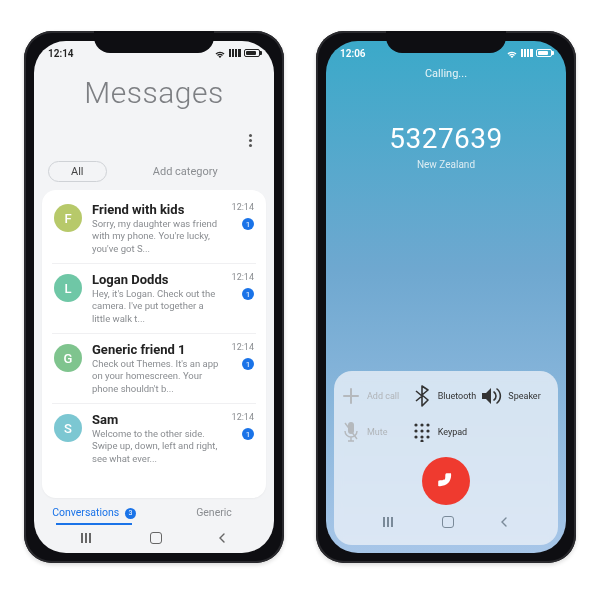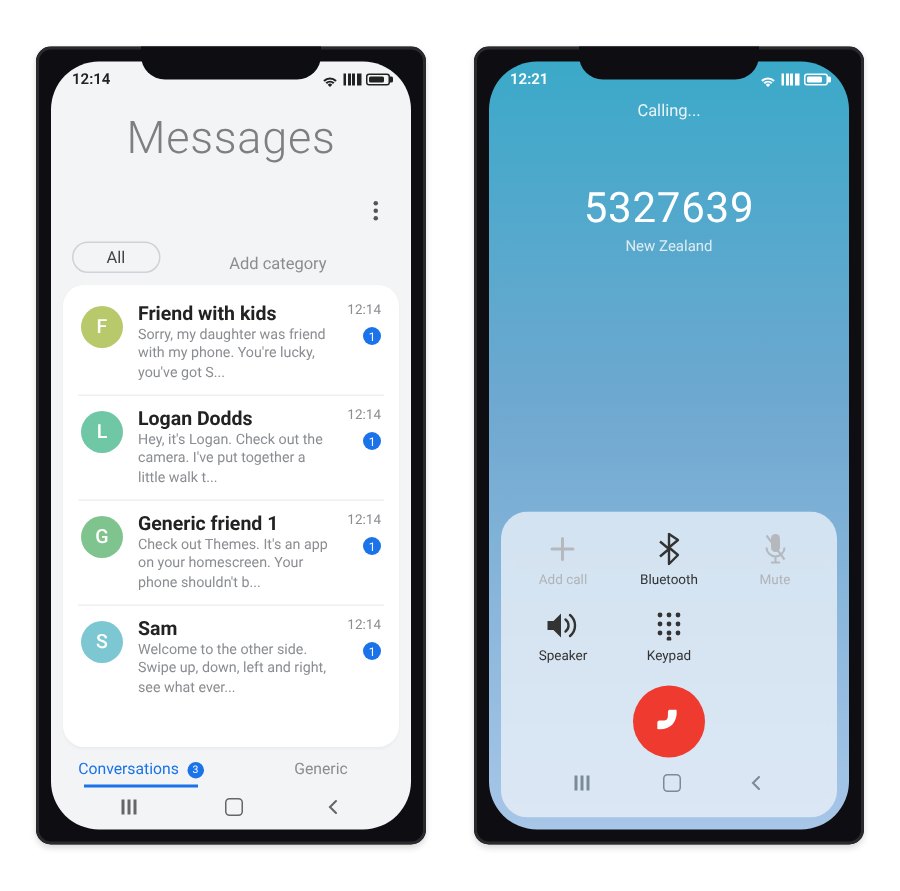--- a/index.html
+++ b/index.html
@@ -6,36 +6,36 @@
     --phone-w:260px;
     --phone-h:532px;
     --bezel:#0e0e12;
     --screen-bg:#f3f4f6;
     --accent-blue:#1a73e8;
     --muted:#8b8f94;
     --badge:#1a73e8;
   }
   *{box-sizing:border-box;font-family:-apple-system,BlinkMacSystemFont,"Segoe UI",Roboto,Helvetica,Arial,sans-serif;-webkit-font-smoothing:antialiased;}
   body{margin:0;background:#fff;display:flex;align-items:center;justify-content:center;gap:32px;height:594px;width:600px;}
-  .phone{width:var(--phone-w);height:var(--phone-h);border-radius:10px;background:var(--bezel);padding:10px;position:relative;box-shadow:0 2px 4px rgba(0,0,0,.15),inset 0 0 0 2px #2a2a2e;}
+  .phone{width:var(--phone-w);height:var(--phone-h);border-radius:28px;background:var(--bezel);padding:10px;position:relative;box-shadow:0 2px 4px rgba(0,0,0,.15),inset 0 0 0 2px #2a2a2e;}
   .screen{width:100%;height:100%;border-radius:32px;overflow:hidden;position:relative;background:var(--screen-bg);}
   .notch{position:absolute;top:0;left:50%;transform:translateX(-50%);width:120px;height:22px;background:var(--bezel);border-radius:0 0 16px 16px;z-index:10;}
   .statusbar{position:absolute;top:0;left:0;right:0;height:24px;display:flex;justify-content:space-between;align-items:center;padding:0 14px;font-size:10px;font-weight:600;z-index:5;}
   .statusbar .right{display:flex;align-items:center;gap:3px;}
   .signal-icon,.wifi-icon,.batt-icon{display:inline-block;}
   .signal-icon{width:12px;height:8px;background:linear-gradient(to right,currentColor 2px,transparent 2px,transparent 3px,currentColor 3px,currentColor 5px,transparent 5px,transparent 6px,currentColor 6px,currentColor 8px,transparent 8px,transparent 9px,currentColor 9px);}
   .batt-icon{width:16px;height:8px;border:1px solid currentColor;border-radius:2px;position:relative;}
   .batt-icon::after{content:"";position:absolute;right:-3px;top:1px;width:2px;height:4px;background:currentColor;border-radius:0 1px 1px 0;}
   .batt-icon::before{content:"";position:absolute;left:1px;top:1px;bottom:1px;width:70%;background:currentColor;border-radius:1px;}
 
   
   .msg-screen{display:flex;flex-direction:column;height:100%;}
   .msg-header{padding:34px 0 24px;text-align:center;}
   .msg-title{font-size:30px;font-weight:300;color:#7d7f83;letter-spacing:.5px;}
-  .tabsrow{display:flex;align-items:flex-end;padding:0 14px 8px;gap:4px;}
+  .tabsrow{display:flex;align-items:center;padding:0 14px 8px;gap:4px;}
   .pill{border:1px solid #cfd2d6;border-radius:14px;padding:3px 22px;font-size:11px;color:#444;}
   .addcat{flex:1;text-align:center;font-size:11px;color:#8a8d91;}
   .more-icon{width:20px;display:flex;flex-direction:column;align-items:center;gap:2px;padding-bottom:14px;margin-left:auto;margin-right:14px;}
   .more-icon span{width:3px;height:3px;border-radius:50%;background:#555;}
   .convo-card{background:#fff;border-radius:14px;margin:0 8px;padding:4px 10px;flex:1;overflow:hidden;box-shadow:0 1px 2px rgba(0,0,0,.04);}
   .convo{display:flex;gap:10px;padding:8px 2px;border-bottom:1px solid #f0f0f2;}
   .convo:last-child{border-bottom:none;}
   .avatar{width:28px;height:28px;border-radius:50%;display:flex;align-items:center;justify-content:center;color:#fff;font-size:13px;font-weight:500;flex-shrink:0;margin-top:2px;}
   .convo-mid{flex:1;min-width:0;}
   .convo-name{font-size:13px;font-weight:700;color:#222;}
@@ -55,21 +55,21 @@
   .nav-back svg{width:10px;height:10px;}
 
   
   .call-screen{display:flex;flex-direction:column;height:100%;background:linear-gradient(180deg,#3ba9c9 0%,#6fa8d0 45%,#a7c6e8 100%);}
   .call-screen .statusbar{color:#fff;}
   .call-status{text-align:center;font-size:11px;color:#e8f4f7;margin-top:26px;}
   .call-number{text-align:center;color:#fff;font-size:28px;font-weight:400;margin-top:42px;letter-spacing:.5px;}
   .call-region{text-align:center;color:#dcecf2;font-size:10px;margin-top:4px;}
   .call-panel{margin-top:auto;background:rgba(230,238,246,.82);border-radius:18px;margin-left:8px;margin-right:8px;margin-bottom:8px;padding:14px 6px 10px;backdrop-filter:blur(4px);}
   .call-grid{display:grid;grid-template-columns:repeat(3,1fr);row-gap:14px;}
-  .cbtn{display:flex;flex-direction:column;align-items:center;gap:5px;}
+  .cbtn{display:flex;flex-direction:row;align-items:center;gap:5px;}
   .cbtn .ic{width:22px;height:22px;display:flex;align-items:center;justify-content:center;color:#333;}
   .cbtn.disabled .ic{color:#b5b9bd;}
   .cbtn .lbl{font-size:9px;color:#333;}
   .cbtn.disabled .lbl{color:#b0b4b8;}
   .endcall{width:48px;height:48px;border-radius:50%;background:#ef3a2f;display:flex;align-items:center;justify-content:center;margin:14px auto 4px;}
   .call-navbar{height:26px;display:flex;justify-content:space-around;align-items:center;padding:0 20px;}
   .call-navbar .nav-recent span{background:#7a8a99;}
   .call-navbar .nav-home{border-color:#7a8a99;}
 
   svg{display:block;}
@@ -179,21 +179,21 @@
     </div>
 
   </div>
 </div>
 
 <div class="phone">
   <div class="notch"></div>
   <div class="screen call-screen">
 
     <div class="statusbar">
-      <span>12:21</span>
+      <span>12:06</span>
       <span class="right">
         <svg class="wifi-icon" width="12" height="9" viewBox="0 0 24 18">
             <path fill="currentColor" d="M12 18l-3-3a4.2 4.2 0 016 0zM5 11l-2-2a13 13 0 0118 0l-2 2a10 10 0 00-14 0zM8 14l-2-2a8.5 8.5 0 0112 0l-2 2a5.7 5.7 0 00-8 0z"></path>
           </svg>
         <span class="signal-icon"></span>
         <span class="batt-icon"></span>
       </span>
     </div>
 
     <div class="call-status">Calling...</div>
@@ -213,41 +213,41 @@
         </div>
 
 
         <div class="cbtn">
           <span class="ic">
               <svg width="14" height="22" viewBox="0 0 14 22">
                 <path d="M7 1v20l6-6-6-5 6-5-6-4zM1 6l6 5M1 16l6-5" stroke="currentColor" stroke-width="1.6" fill="none" stroke-linejoin="round"></path>
               </svg>
             </span>
           <span class="lbl">Bluetooth</span>
+        </div>
+
+        <div class="cbtn">
+          <span class="ic">
+              <svg width="22" height="18" viewBox="0 0 22 18">
+                <path d="M1 6h4l5-5v16l-5-5H1z" fill="currentColor"></path>
+                <path d="M13 5a5 5 0 010 8M16 2a9 9 0 010 14" stroke="currentColor" stroke-width="1.6" fill="none" stroke-linecap="round"></path>
+              </svg>
+            </span>
+          <span class="lbl">Speaker</span>
         </div>
 
         <div class="cbtn disabled">
           <span class="ic">
               <svg width="16" height="22" viewBox="0 0 16 22">
                 <rect x="5" y="1" width="6" height="12" rx="3" fill="currentColor"></rect>
                 <path d="M2 10a6 6 0 0012 0M8 16v4M5 20h6" stroke="currentColor" stroke-width="1.4" fill="none"></path>
                 <path d="M2 2l12 16" stroke="currentColor" stroke-width="1.4"></path>
               </svg>
             </span>
           <span class="lbl">Mute</span>
-        </div>
-
-        <div class="cbtn">
-          <span class="ic">
-              <svg width="22" height="18" viewBox="0 0 22 18">
-                <path d="M1 6h4l5-5v16l-5-5H1z" fill="currentColor"></path>
-                <path d="M13 5a5 5 0 010 8M16 2a9 9 0 010 14" stroke="currentColor" stroke-width="1.6" fill="none" stroke-linecap="round"></path>
-              </svg>
-            </span>
-          <span class="lbl">Speaker</span>
         </div>
 
         <div class="cbtn">
           <span class="ic">
               <svg width="18" height="20" viewBox="0 0 18 20">
                 <circle cx="3" cy="3" r="1.6" fill="currentColor"></circle>
                 <circle cx="9" cy="3" r="1.6" fill="currentColor"></circle>
                 <circle cx="15" cy="3" r="1.6" fill="currentColor"></circle>
                 <circle cx="3" cy="9" r="1.6" fill="currentColor"></circle>
                 <circle cx="9" cy="9" r="1.6" fill="currentColor"></circle>

